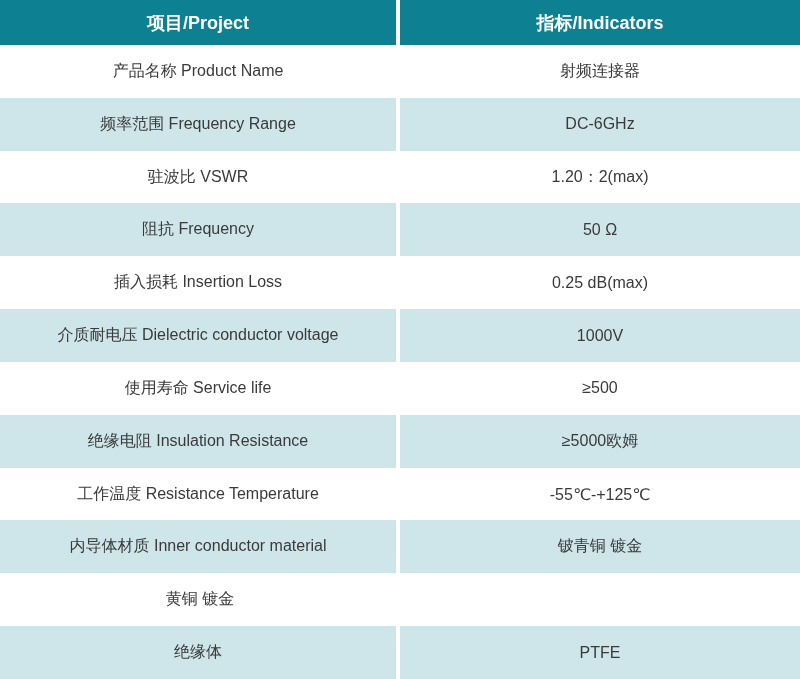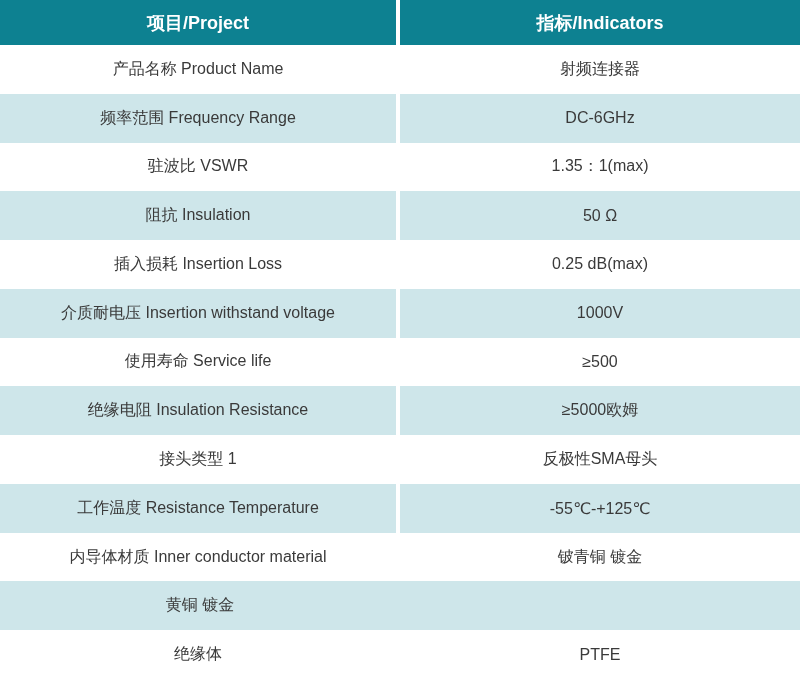--- a/index.html
+++ b/index.html
@@ -69,45 +69,41 @@
   <div class="row">
     <div class="cell left">产品名称 Product Name</div>
     <div class="cell">射频连接器</div>
   </div>
   <div class="row">
     <div class="cell left">频率范围 Frequency Range</div>
     <div class="cell">DC-6GHz</div>
   </div>
   <div class="row">
     <div class="cell left">驻波比 VSWR</div>
-    <div class="cell">1.35：1(max)</div>
+    <div class="cell">1.20：2(max)</div>
   </div>
   <div class="row">
-    <div class="cell left">阻抗 Insulation</div>
+    <div class="cell left">阻抗 Frequency</div>
     <div class="cell">50 Ω</div>
   </div>
   <div class="row">
     <div class="cell left">插入损耗 Insertion Loss</div>
     <div class="cell">0.25 dB(max)</div>
   </div>
   <div class="row">
-    <div class="cell left">介质耐电压 Insertion withstand voltage</div>
+    <div class="cell left">介质耐电压 Dielectric conductor voltage</div>
     <div class="cell">1000V</div>
   </div>
   <div class="row">
     <div class="cell left">使用寿命 Service life</div>
     <div class="cell">≥500</div>
   </div>
   <div class="row">
     <div class="cell left">绝缘电阻 Insulation Resistance</div>
     <div class="cell">≥5000欧姆</div>
-  </div>
-  <div class="row">
-    <div class="cell left">接头类型 1</div>
-    <div class="cell">反极性SMA母头</div>
   </div>
   <div class="row">
     <div class="cell left">工作温度 Resistance Temperature</div>
     <div class="cell">-55℃-+125℃</div>
   </div>
   <div class="row">
     <div class="cell left">内导体材质 Inner conductor material</div>
     <div class="cell">铍青铜 镀金</div>
   </div>
   <div class="row">

